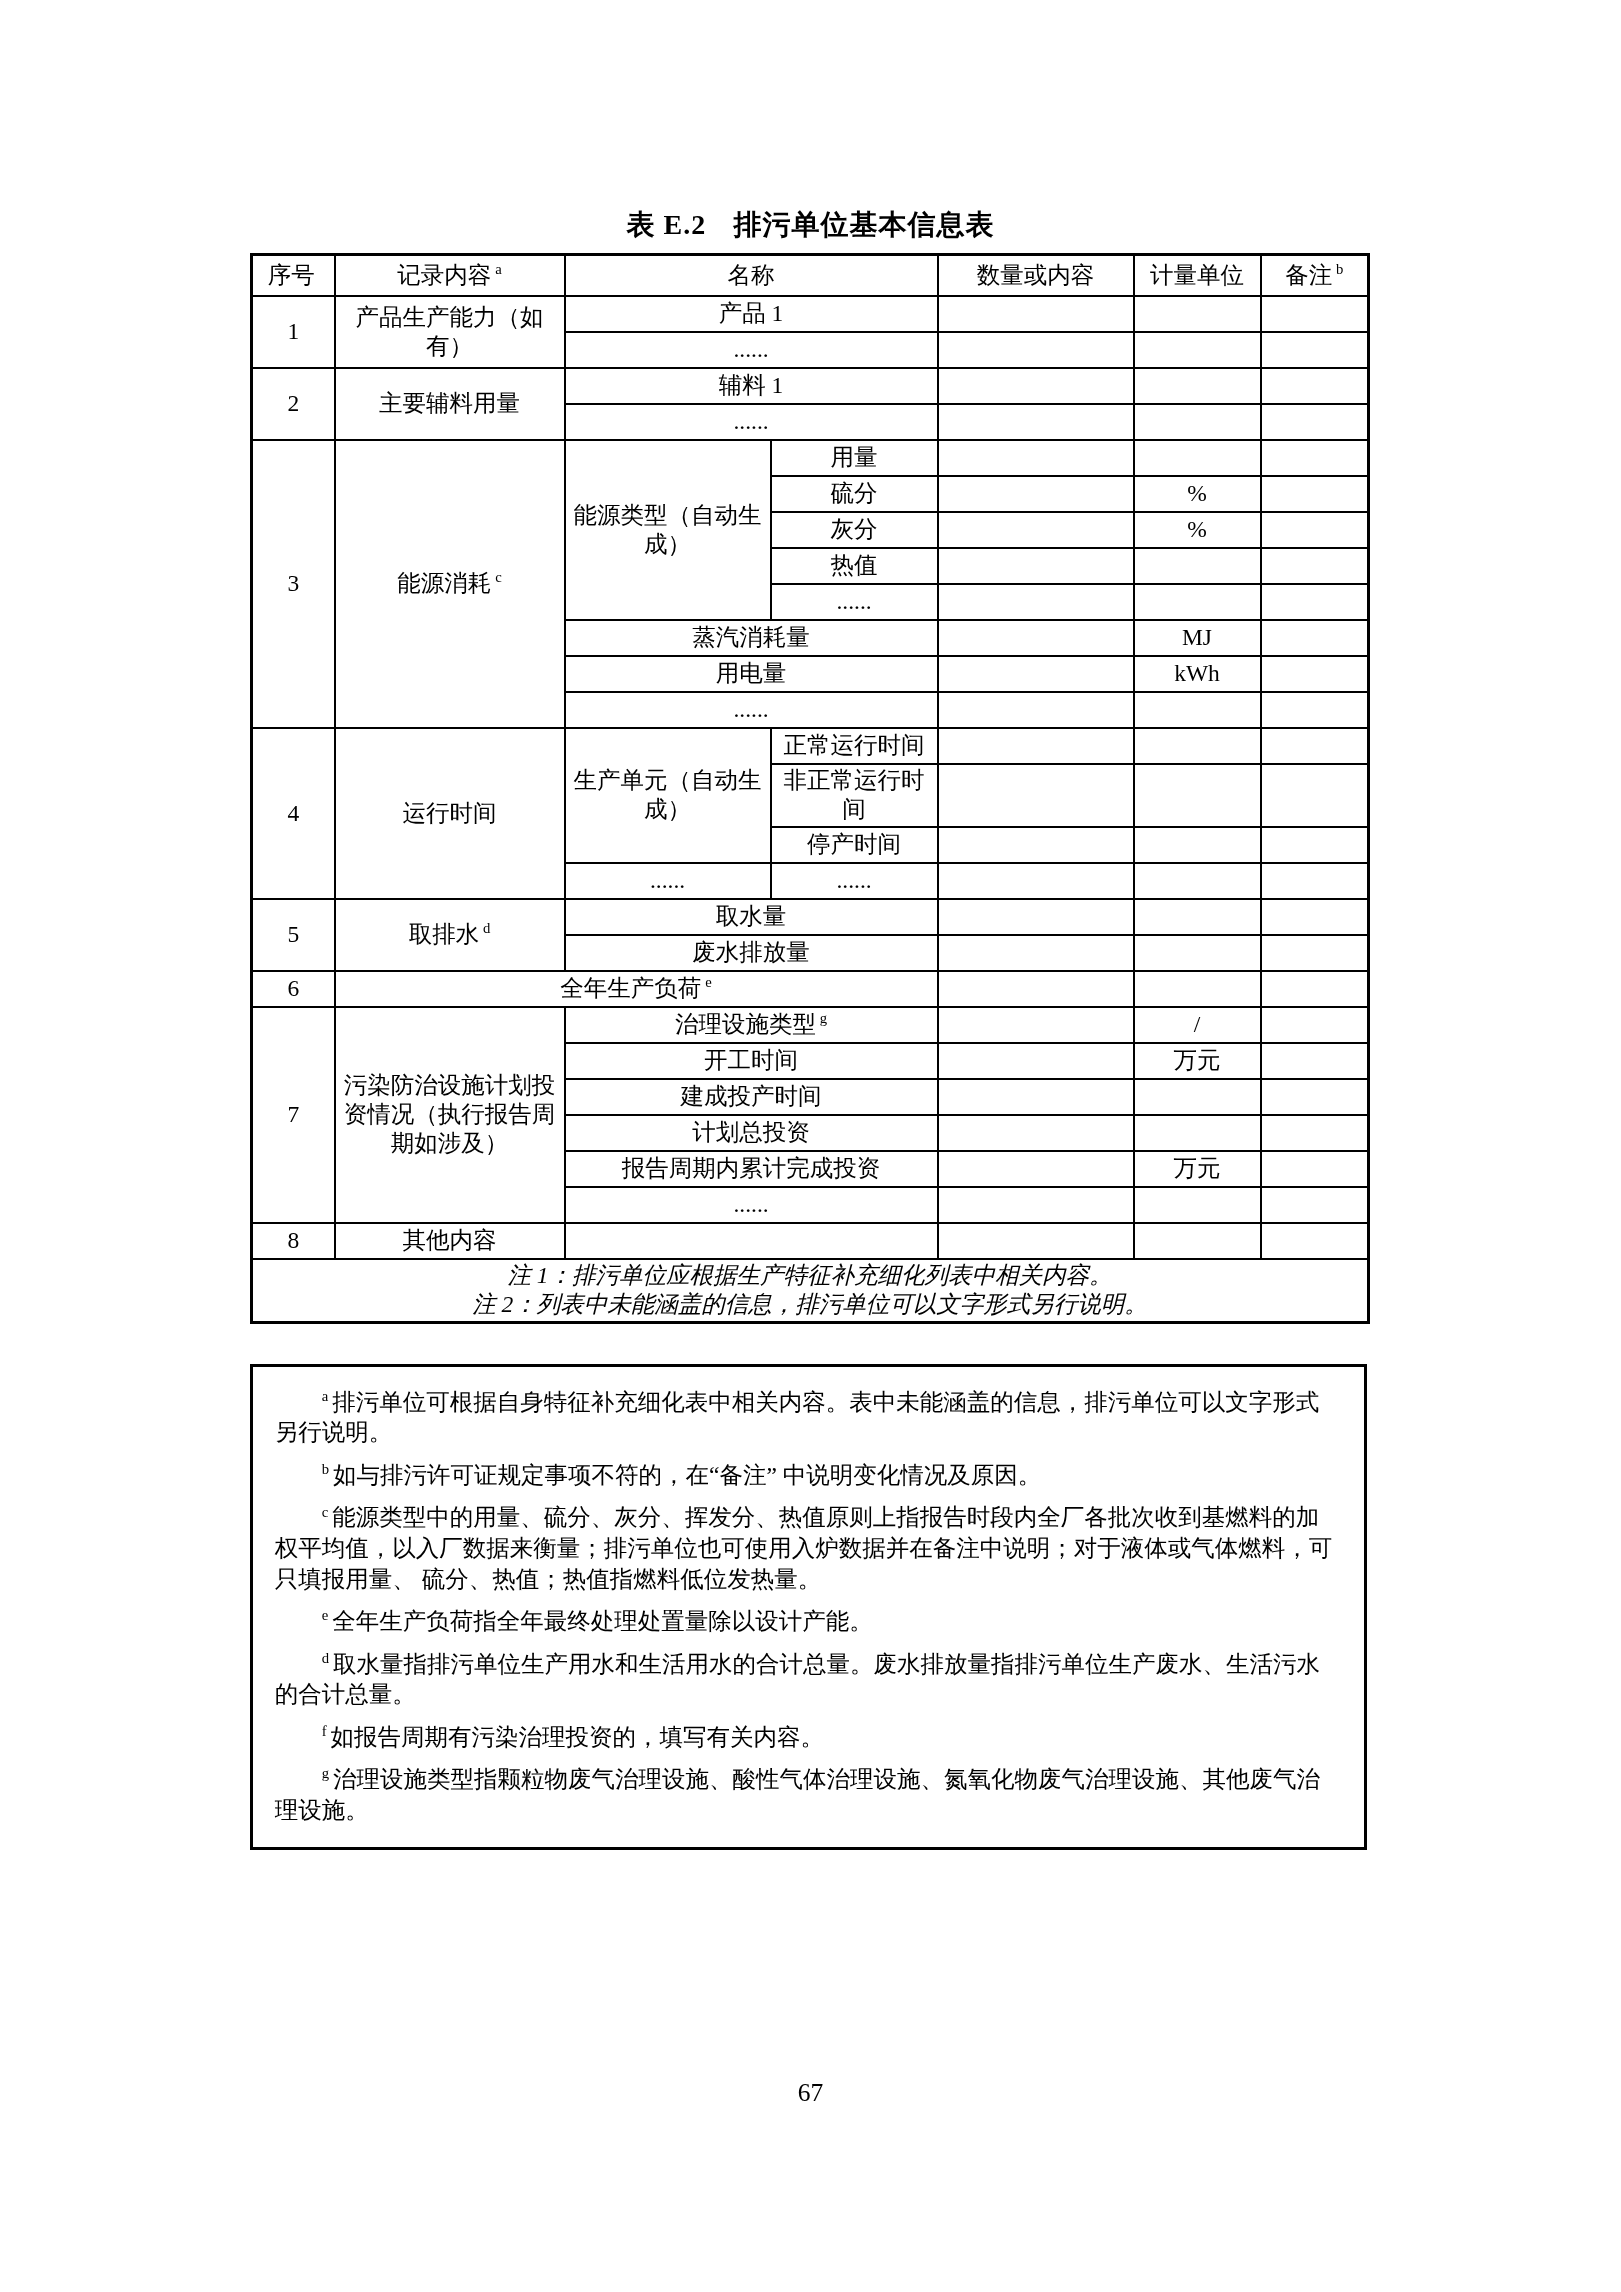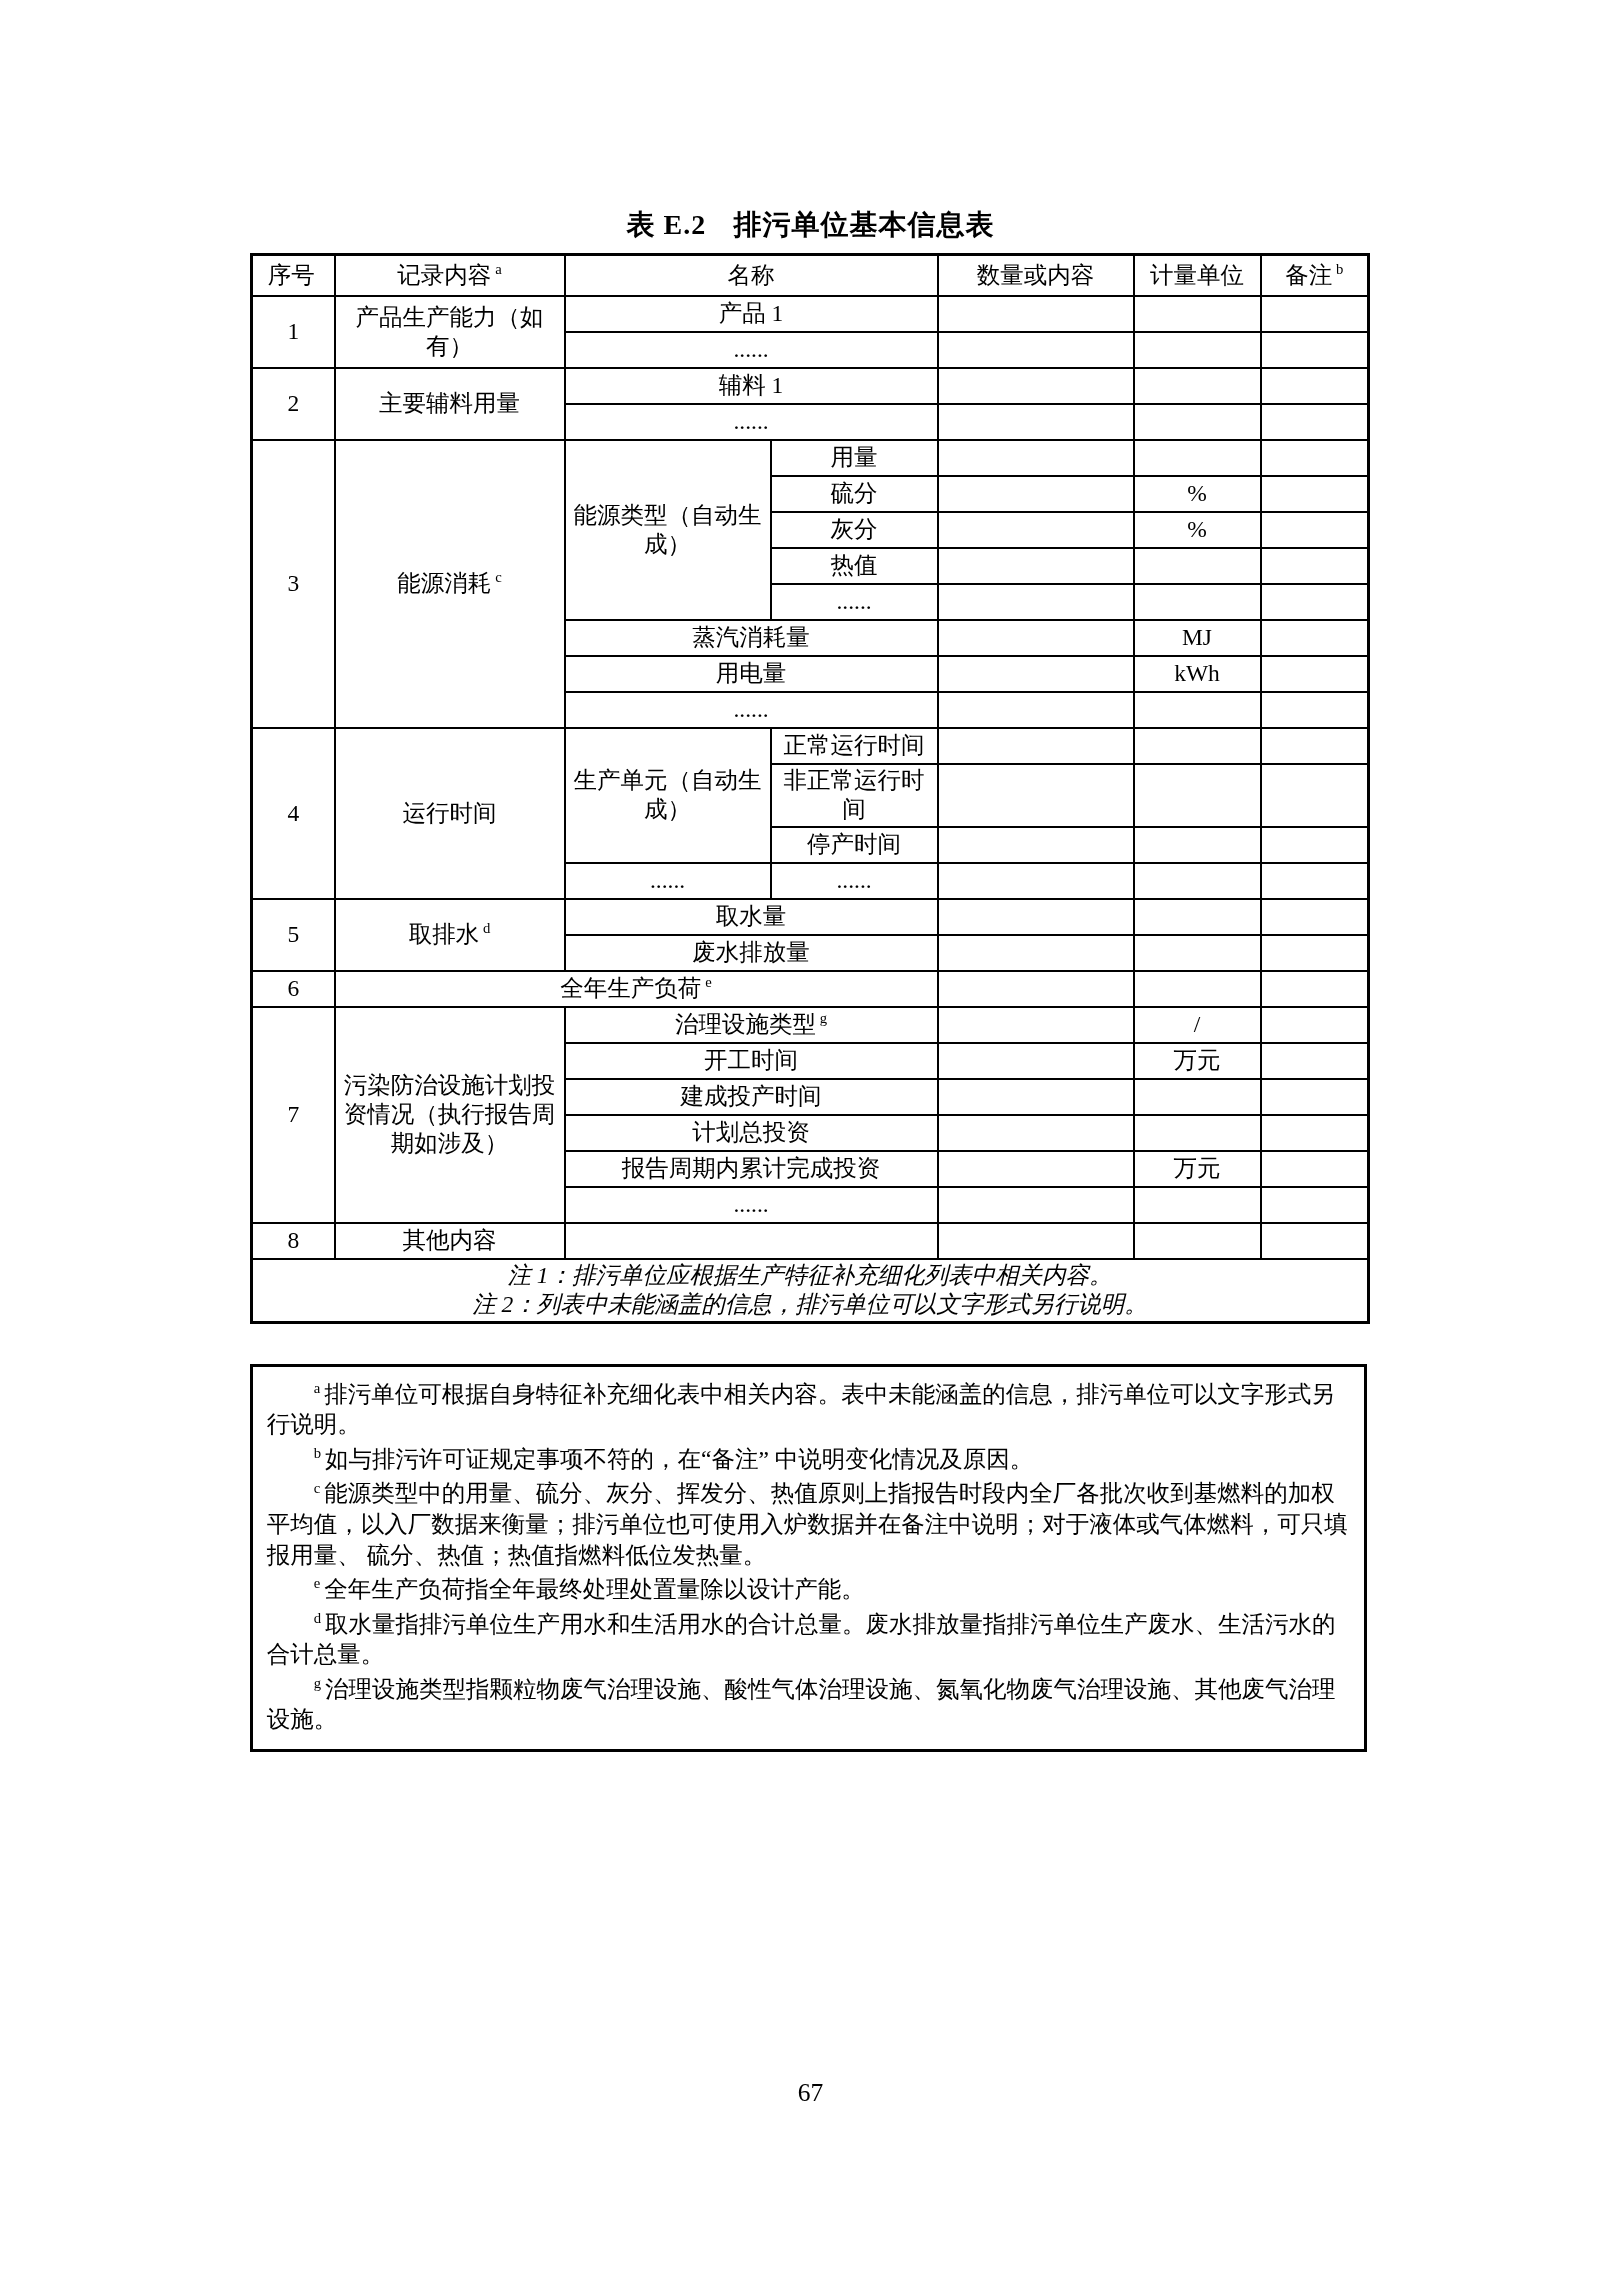--- a/index.html
+++ b/index.html
@@ -57,21 +57,21 @@
   .footnote-box{
     position:absolute;
     top:1364px;left:250px;width:1117px;
     border:3.9px solid #000;
     box-sizing:border-box;
     padding:7.8px 9.8px 9.8px 9.8px;
     font-size:23.5px;
     line-height:1.3;
   }
   .footnote-box p{
-    margin:4px;
+    margin:12px;
     text-indent:2em;
   }
   .footnote-box sup.fn{margin-left:0;margin-right:3.9px;}
   .page-number{
     position:absolute;
     top:2078px;left:0;width:1621px;
     text-align:center;
     font-size:25.5px;
   }
 </style>
@@ -297,19 +297,20 @@
     </tbody>
       </table>
   </div>
 
   <div class="footnote-box">
     <p><sup class="fn">a</sup><span>排污单位可根据自身特征补充细化表中相关内容。表中未能涵盖的信息，排污单位可以文字形式另行说明。</span></p>
     <p><sup class="fn">b</sup><span>如与排污许可证规定事项不符的，在“备注” 中说明变化情况及原因。</span></p>
     <p><sup class="fn">c</sup><span>能源类型中的用量、硫分、灰分、挥发分、热值原则上指报告时段内全厂各批次收到基燃料的加权平均值，以入厂数据来衡量；排污单位也可使用入炉数据并在备注中说明；对于液体或气体燃料，可只填报用量、 硫分、热值；热值指燃料低位发热量。</span></p>
     <p><sup class="fn">e</sup><span>全年生产负荷指全年最终处理处置量除以设计产能。</span></p>
     <p><sup class="fn">d</sup><span>取水量指排污单位生产用水和生活用水的合计总量。废水排放量指排污单位生产废水、生活污水的合计总量。</span></p>
+    <p><sup class="fn">f</sup><span>如报告周期有污染治理投资的，填写有关内容。</span></p>
     <p><sup class="fn">g</sup><span>治理设施类型指颗粒物废气治理设施、酸性气体治理设施、氮氧化物废气治理设施、其他废气治理设施。</span></p>
   </div>
 
   <div class="page-number">67</div>
 
 </div>
 
 
 </body></html>

